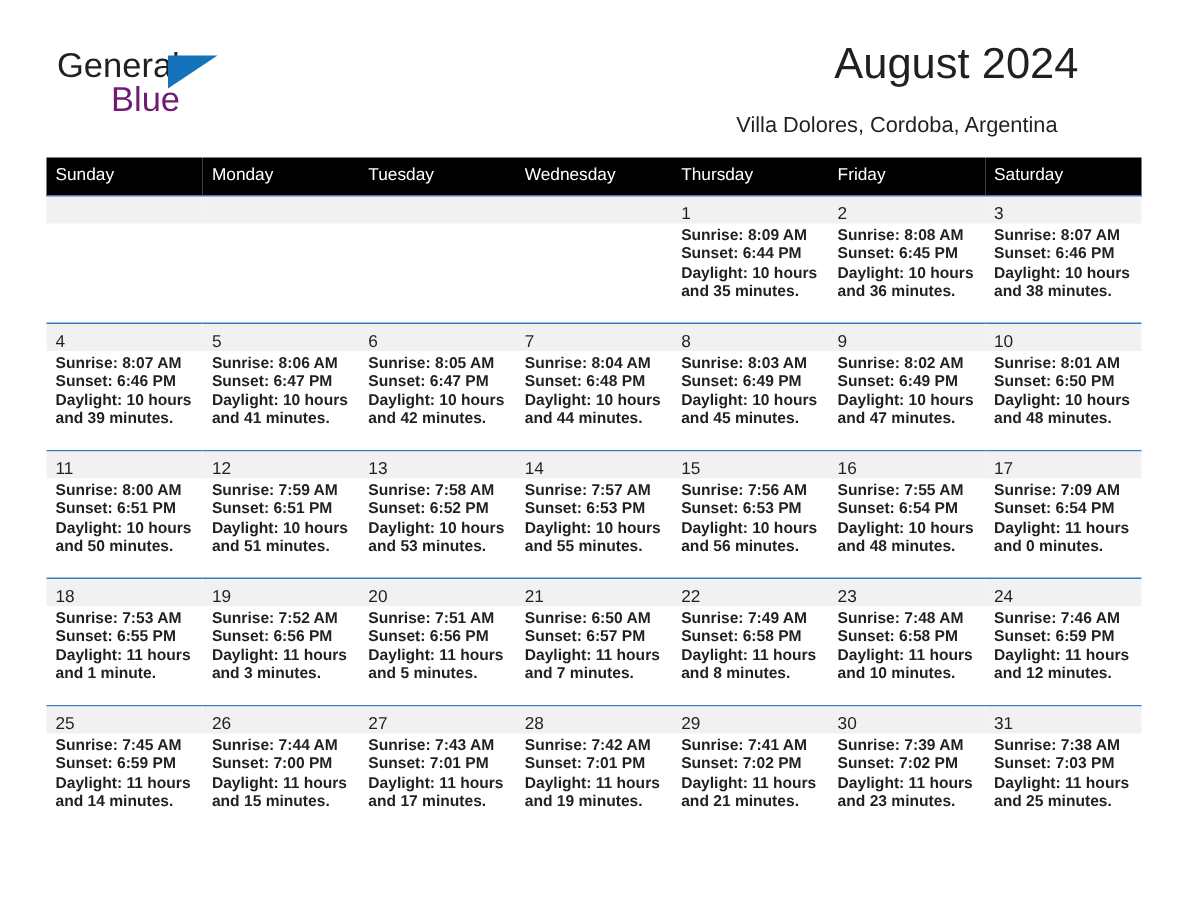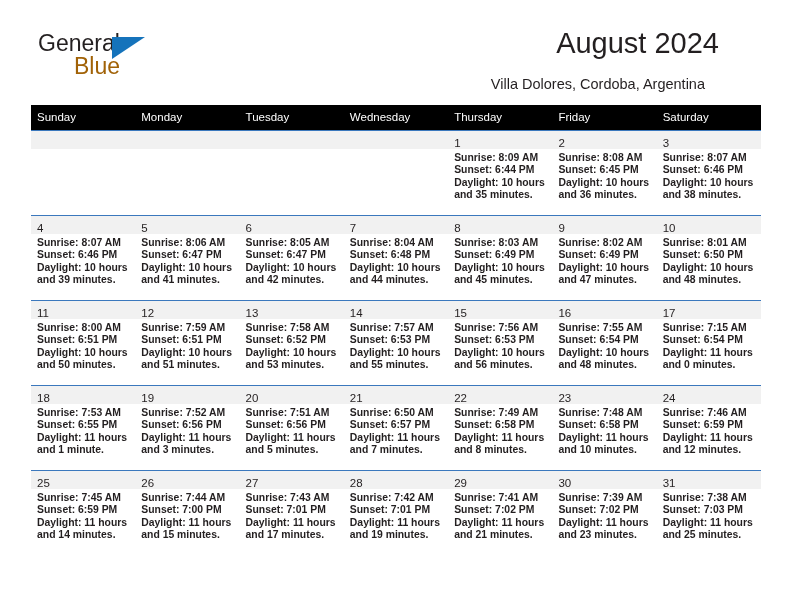--- a/index.html
+++ b/index.html
@@ -46,21 +46,21 @@
     position: absolute;
     left: 74px;
     top: 5px;
     width: 0;
     height: 0;
     border-left: 33px solid #1573bb;
     border-bottom: 22px solid transparent;
   }
   .logo-row2 {
     font-size: 23px;
-    color: #a16207;
+    color: #701a75;
     margin-top: -3px;
     padding-left: 36px;
     line-height: 1;
   }
   .title {
     position: absolute;
     right: 2px;
     top: 27px;
     font-size: 29px;
     color: #231f20;
@@ -357,21 +357,21 @@
                 <div>Sunset: 6:54 PM</div>
                 <div>Daylight: 10 hours</div>
                 <div>and 48 minutes.</div>
               </div>
             </div>
           </td>
           <td>
             <div class="daycell">
               <div class="daynum-band"><span class="daynum">17</span></div>
               <div class="detail">
-                <div>Sunrise: 7:15 AM</div>
+                <div>Sunrise: 7:09 AM</div>
                 <div>Sunset: 6:54 PM</div>
                 <div>Daylight: 11 hours</div>
                 <div>and 0 minutes.</div>
               </div>
             </div>
           </td>
         </tr>
         <tr>
           <td>
             <div class="daycell">

